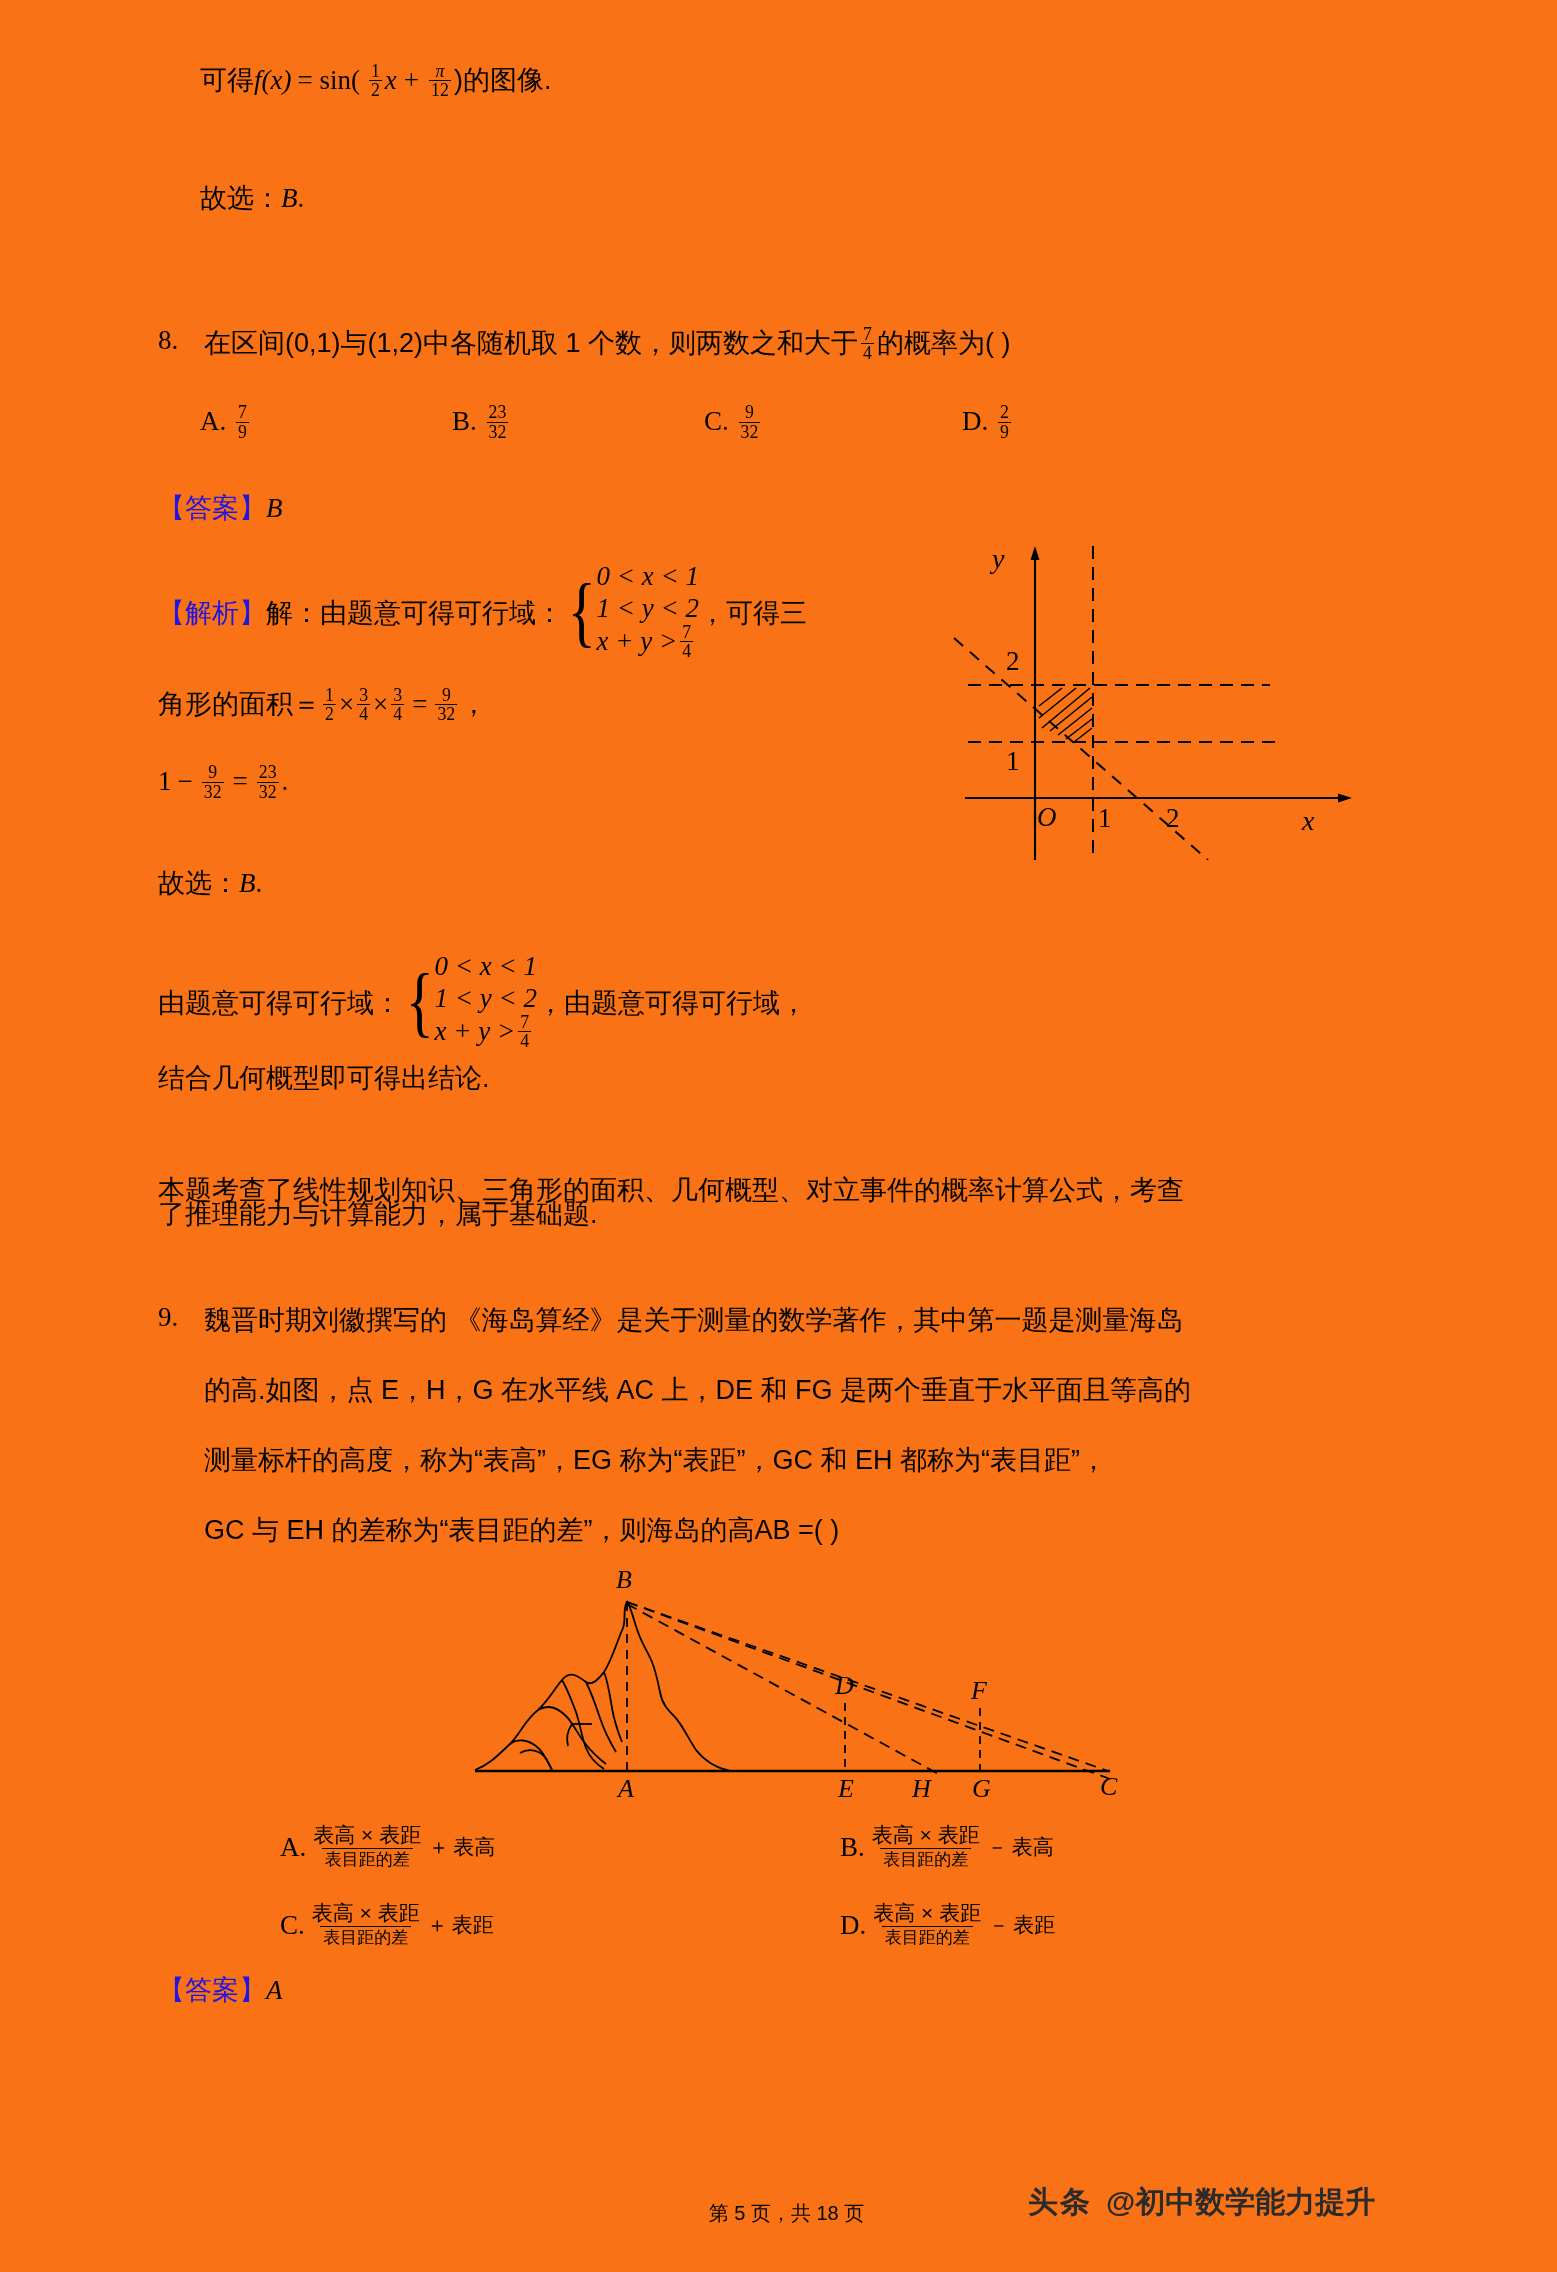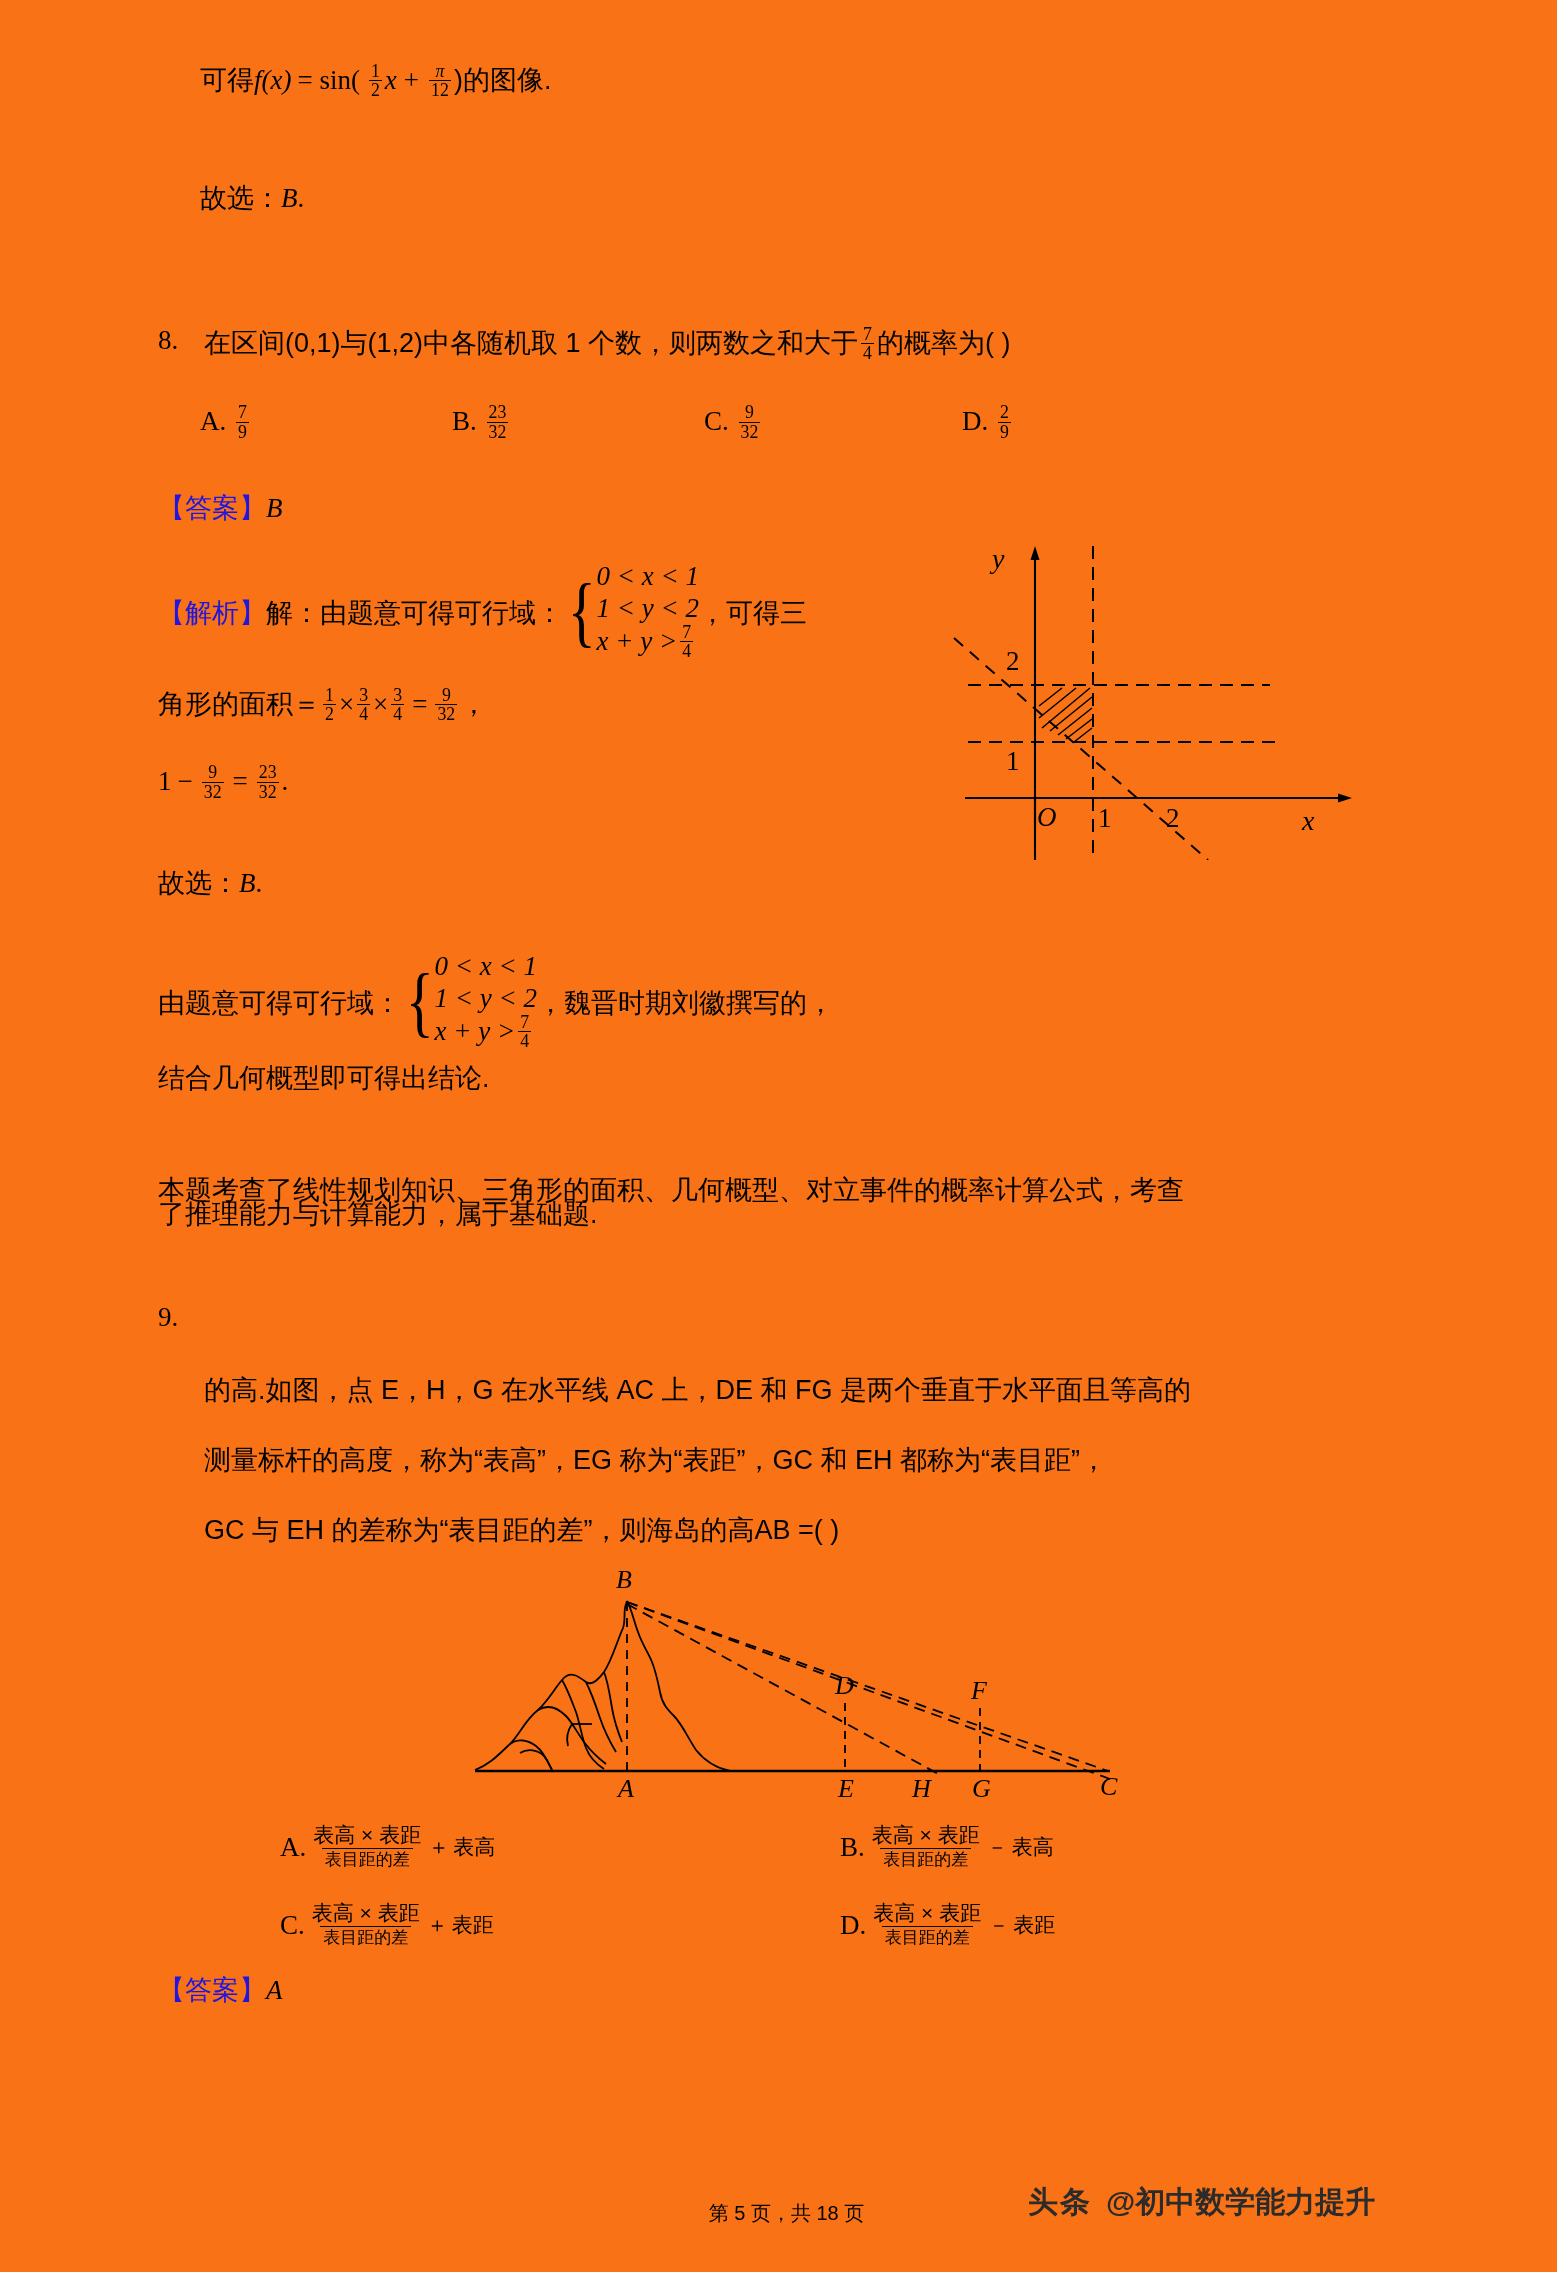--- a/index.html
+++ b/index.html
@@ -223,21 +223,21 @@
       <span class="brace">{</span>
       <span class="rows">
         <span class="r mathit">0 &lt; x &lt; 1</span>
         <span class="r mathit">1 &lt; y &lt; 2</span>
         <span class="r"><span class="mathit">x + y &gt;</span><span class="frac">
               <span class="num">7</span>
               <span class="den">4</span>
             </span></span>
       </span>
     </span>
-    <span class="cjk">，魏晋时期刘徽撰写的，</span>
+    <span class="cjk">，由题意可得可行域，</span>
   </div>
 
   <div class="blk cjk" style="left:158px; top:1060px; font-size:27px;">结合几何概型即可得出结论.</div>
 
   <div class="blk cjk" style="left:158px; top:1172px; font-size:27px;">本题考查了线性规划知识、三角形的面积、几何概型、对立事件的概率计算公式，考查</div>
 
   <div class="blk cjk" style="left:158px; top:1196px; font-size:27px;">了推理能力与计算能力，属于基础题.</div>
 
   <div class="blk" style="left:940px; top:530px; width:420px; height:330px;">
     <svg width="420" height="330" viewBox="0 0 420 330">
@@ -273,20 +273,21 @@
       <text x="97" y="296" font-family="Liberation Serif, serif" font-style="italic" font-size="27" fill="#000">O</text>
       <text x="66" y="140" font-family="Liberation Serif, serif" font-size="27" fill="#000">2</text>
       <text x="66" y="240" font-family="Liberation Serif, serif" font-size="27" fill="#000">1</text>
       <text x="158" y="297" font-family="Liberation Serif, serif" font-size="27" fill="#000">1</text>
       <text x="226" y="297" font-family="Liberation Serif, serif" font-size="27" fill="#000">2</text>
     </svg>
   </div>
 
   <div class="blk qline" style="left:158px; top:1302px; font-size:27px; width:1250px;">
     <span class="qnum mathup">9.</span>
+    <span class="cjk">魏晋时期刘徽撰写的 《海岛算经》是关于测量的数学著作，其中第一题是测量海岛</span>
   </div>
   <div class="blk cjk" style="left:204px; top:1372px; font-size:27px;">的高.如图，点 E，H，G 在水平线 AC 上，DE 和 FG 是两个垂直于水平面且等高的</div>
   <div class="blk cjk" style="left:204px; top:1442px; font-size:27px;">测量标杆的高度，称为“表高”，EG 称为“表距”，GC 和 EH 都称为“表目距”，</div>
   <div class="blk cjk" style="left:204px; top:1512px; font-size:27px;">GC 与 EH 的差称为“表目距的差”，则海岛的高AB =(    )</div>
 
   <div class="blk" style="left:420px; top:1548px; width:720px; height:250px;">
     <svg width="720" height="250" viewBox="0 0 720 250">
 
       <line x1="55" y1="223" x2="690" y2="223" stroke="#000" stroke-width="2.6"></line>
 

